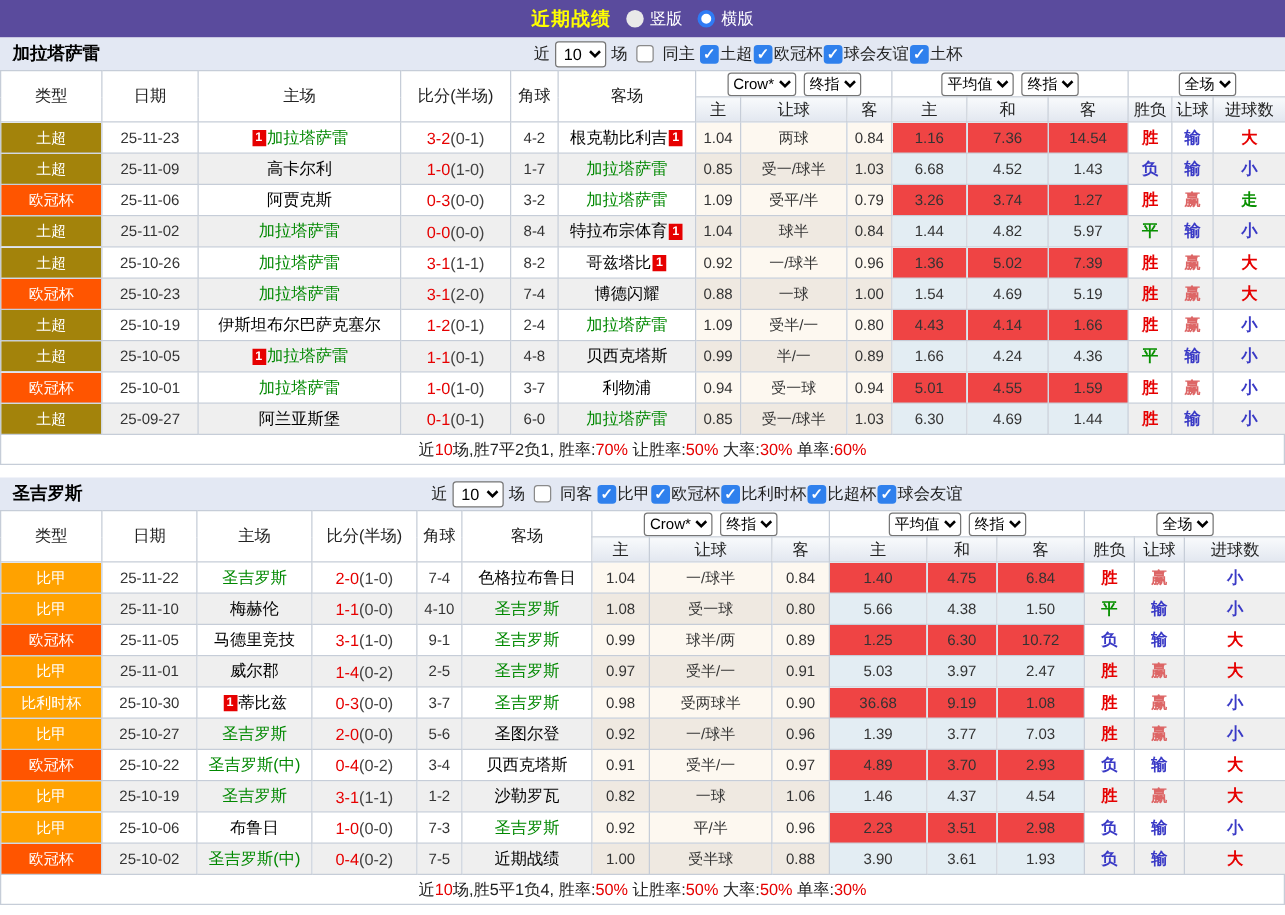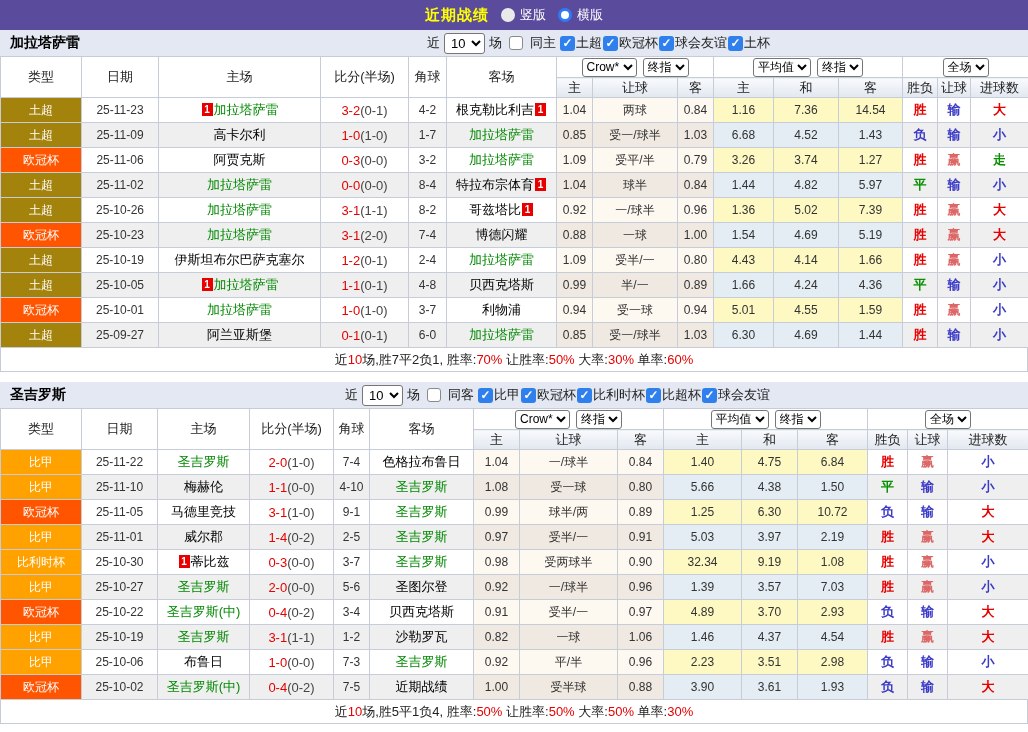--- a/index.html
+++ b/index.html
@@ -52,21 +52,21 @@
   thead tr.selrow select {
     font-size:12px; height:19px; background:#fff; color:#000;
     border:1px solid #767676; border-radius:3px; margin:0 3px;
     font-family:"Liberation Sans", sans-serif;
   }
   tbody td { height:25px; }
   tr.odd  td { background:#ffffff; }
   tr.even td { background:#efefef; }
   tr.odd  td.odds { background:#fdf8f0; }
   tr.even td.odds { background:#efe9e1; }
-  tr.odd  td.avg  { background:#fef9c3; }
+  tr.odd  td.avg  { background:#ef4444; }
   tr.even td.avg  { background:#e3edf3; }
   td.type { color:#fff; font-size:12px; }
   td.team { font-size:13px; }
   .green { color:#008800; }
   .blackteam { color:#000; }
   td.score { font-size:13px; }
   .score-main { color:#e60000; }
   .score-half { color:#444; }
   td.res { font-size:13px; font-weight:bold; }
   .badge {
@@ -473,54 +473,54 @@
           <td class="date">25-11-01</td>
           <td class="team"><span class="blackteam">威尔郡</span></td>
           <td class="score"><span class="score-main">1-4</span><span class="score-half">(0-2)</span></td>
           <td class="corner">2-5</td>
           <td class="team"><span class="green">圣吉罗斯</span></td>
           <td class="odds">0.97</td>
           <td class="odds">受半/一</td>
           <td class="odds">0.91</td>
           <td class="avg">5.03</td>
           <td class="avg">3.97</td>
-          <td class="avg">2.19</td>
+          <td class="avg">2.47</td>
           <td class="res" style="color: rgb(230, 0, 0);">胜</td>
           <td class="res" style="color: rgb(221, 102, 102);">赢</td>
           <td class="res" style="color: rgb(230, 0, 0);">大</td>
         </tr>
         <tr class="odd">
           <td class="type" style="background: rgb(255, 162, 0);">比利时杯</td>
           <td class="date">25-10-30</td>
           <td class="team"><span class="badge">1</span><span class="blackteam">蒂比兹</span></td>
           <td class="score"><span class="score-main">0-3</span><span class="score-half">(0-0)</span></td>
           <td class="corner">3-7</td>
           <td class="team"><span class="green">圣吉罗斯</span></td>
           <td class="odds">0.98</td>
           <td class="odds">受两球半</td>
           <td class="odds">0.90</td>
-          <td class="avg">32.34</td>
+          <td class="avg">36.68</td>
           <td class="avg">9.19</td>
           <td class="avg">1.08</td>
           <td class="res" style="color: rgb(230, 0, 0);">胜</td>
           <td class="res" style="color: rgb(221, 102, 102);">赢</td>
           <td class="res" style="color: rgb(58, 58, 198);">小</td>
         </tr>
         <tr class="even">
           <td class="type" style="background: rgb(255, 162, 0);">比甲</td>
           <td class="date">25-10-27</td>
           <td class="team"><span class="green">圣吉罗斯</span></td>
           <td class="score"><span class="score-main">2-0</span><span class="score-half">(0-0)</span></td>
           <td class="corner">5-6</td>
           <td class="team"><span class="blackteam">圣图尔登</span></td>
           <td class="odds">0.92</td>
           <td class="odds">一/球半</td>
           <td class="odds">0.96</td>
           <td class="avg">1.39</td>
-          <td class="avg">3.57</td>
+          <td class="avg">3.77</td>
           <td class="avg">7.03</td>
           <td class="res" style="color: rgb(230, 0, 0);">胜</td>
           <td class="res" style="color: rgb(221, 102, 102);">赢</td>
           <td class="res" style="color: rgb(58, 58, 198);">小</td>
         </tr>
         <tr class="odd">
           <td class="type" style="background: rgb(255, 85, 0);">欧冠杯</td>
           <td class="date">25-10-22</td>
           <td class="team"><span class="green">圣吉罗斯(中)</span></td>
           <td class="score"><span class="score-main">0-4</span><span class="score-half">(0-2)</span></td>

